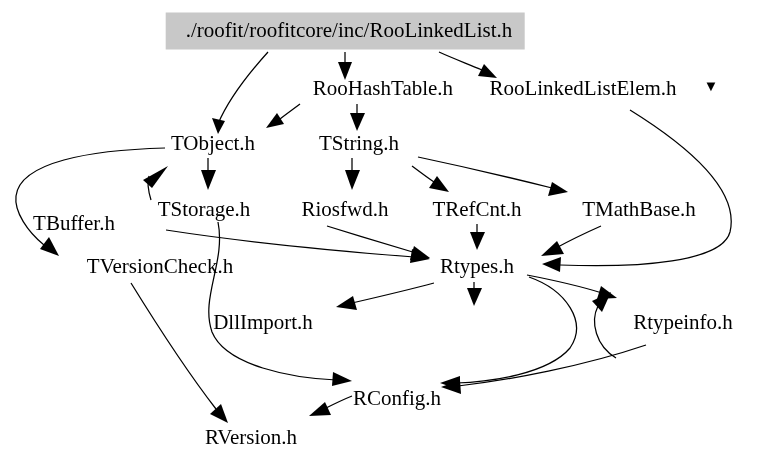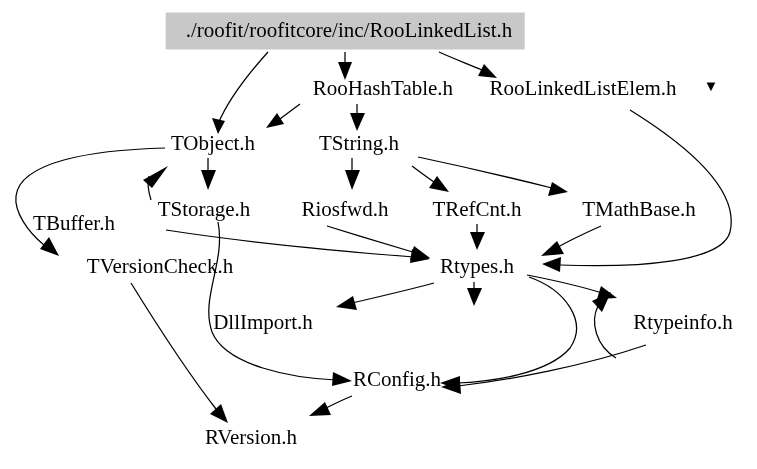--- a/index.html
+++ b/index.html
@@ -204,17 +204,17 @@
 
   <div class="node" style="left:113px; top:266px;margin-left:47px;">TVersionCheck.h</div>
 
   <div class="node" style="left:477px; top:266px;">Rtypes.h</div>
 
   <div class="node" style="left:263px; top:322px;">DllImport.h</div>
 
 
   <div class="node" style="left:683px; top:322px;">Rtypeinfo.h</div>
 
-  <div class="node" style="left:397px; top:379px;">RConfig.h</div>
+  <div class="node" style="left:397px; top:398px;">RConfig.h</div>
 
   <div class="node" style="left:251px; top:437px;">RVersion.h</div>
 
 </div>
 
 </body></html>

